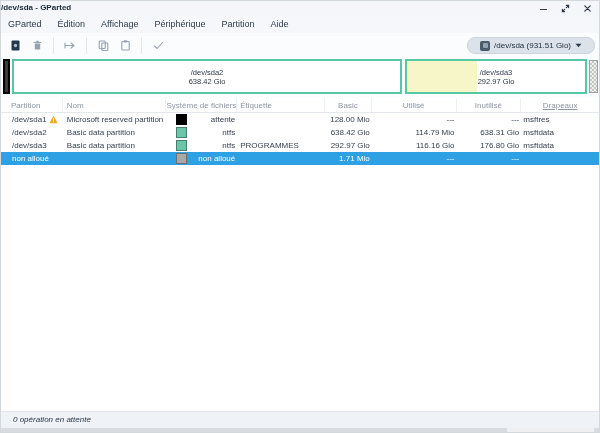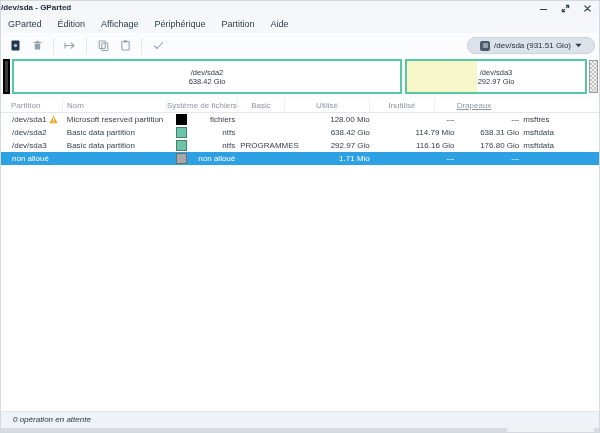--- a/index.html
+++ b/index.html
@@ -184,39 +184,40 @@
       </div>
     </div>
     <div class="part-box part-unalloc"></div>
   </div>
 
   <div class="ptable">
     <div class="thead">
       <div class="th c-part">Partition</div>
       <div class="th c-name">Nom</div>
       <div class="th c-fs">Système de fichiers</div>
+      <div class="th c-lab">Étiquette</div>
       <div class="th c-size">Basic</div>
       <div class="th c-used">Utilisé</div>
       <div class="th c-free">Inutilisé</div>
       <div class="th c-flag">Drapeaux</div>
     </div>
 
     <div class="trow">
       <div class="td c-part">
         <span>/dev/sda1</span>
         <svg width="9" height="9" viewBox="0 0 10 10">
           <path d="M5 0.8 L9.6 9.2 H0.4 Z" fill="#f6a623"></path>
           <rect x="4.45" y="3.2" width="1.1" height="3.2" fill="#ffffff"></rect>
           <rect x="4.45" y="7.1" width="1.1" height="1.1" fill="#ffffff"></rect>
         </svg>
       </div>
       <div class="td c-name">Microsoft reserved partition</div>
       <div class="td c-fs">
         <span class="fs-swatch" style="background-color: rgb(0, 0, 0);"></span>
-        <span>fichiers</span>
+        <span>attente</span>
       </div>
       <div class="td c-lab"></div>
       <div class="td c-size">128.00 Mio</div>
       <div class="td c-used">---</div>
       <div class="td c-free">---</div>
       <div class="td c-flag">msftres</div>
     </div>
 
     <div class="trow">
       <div class="td c-part">

